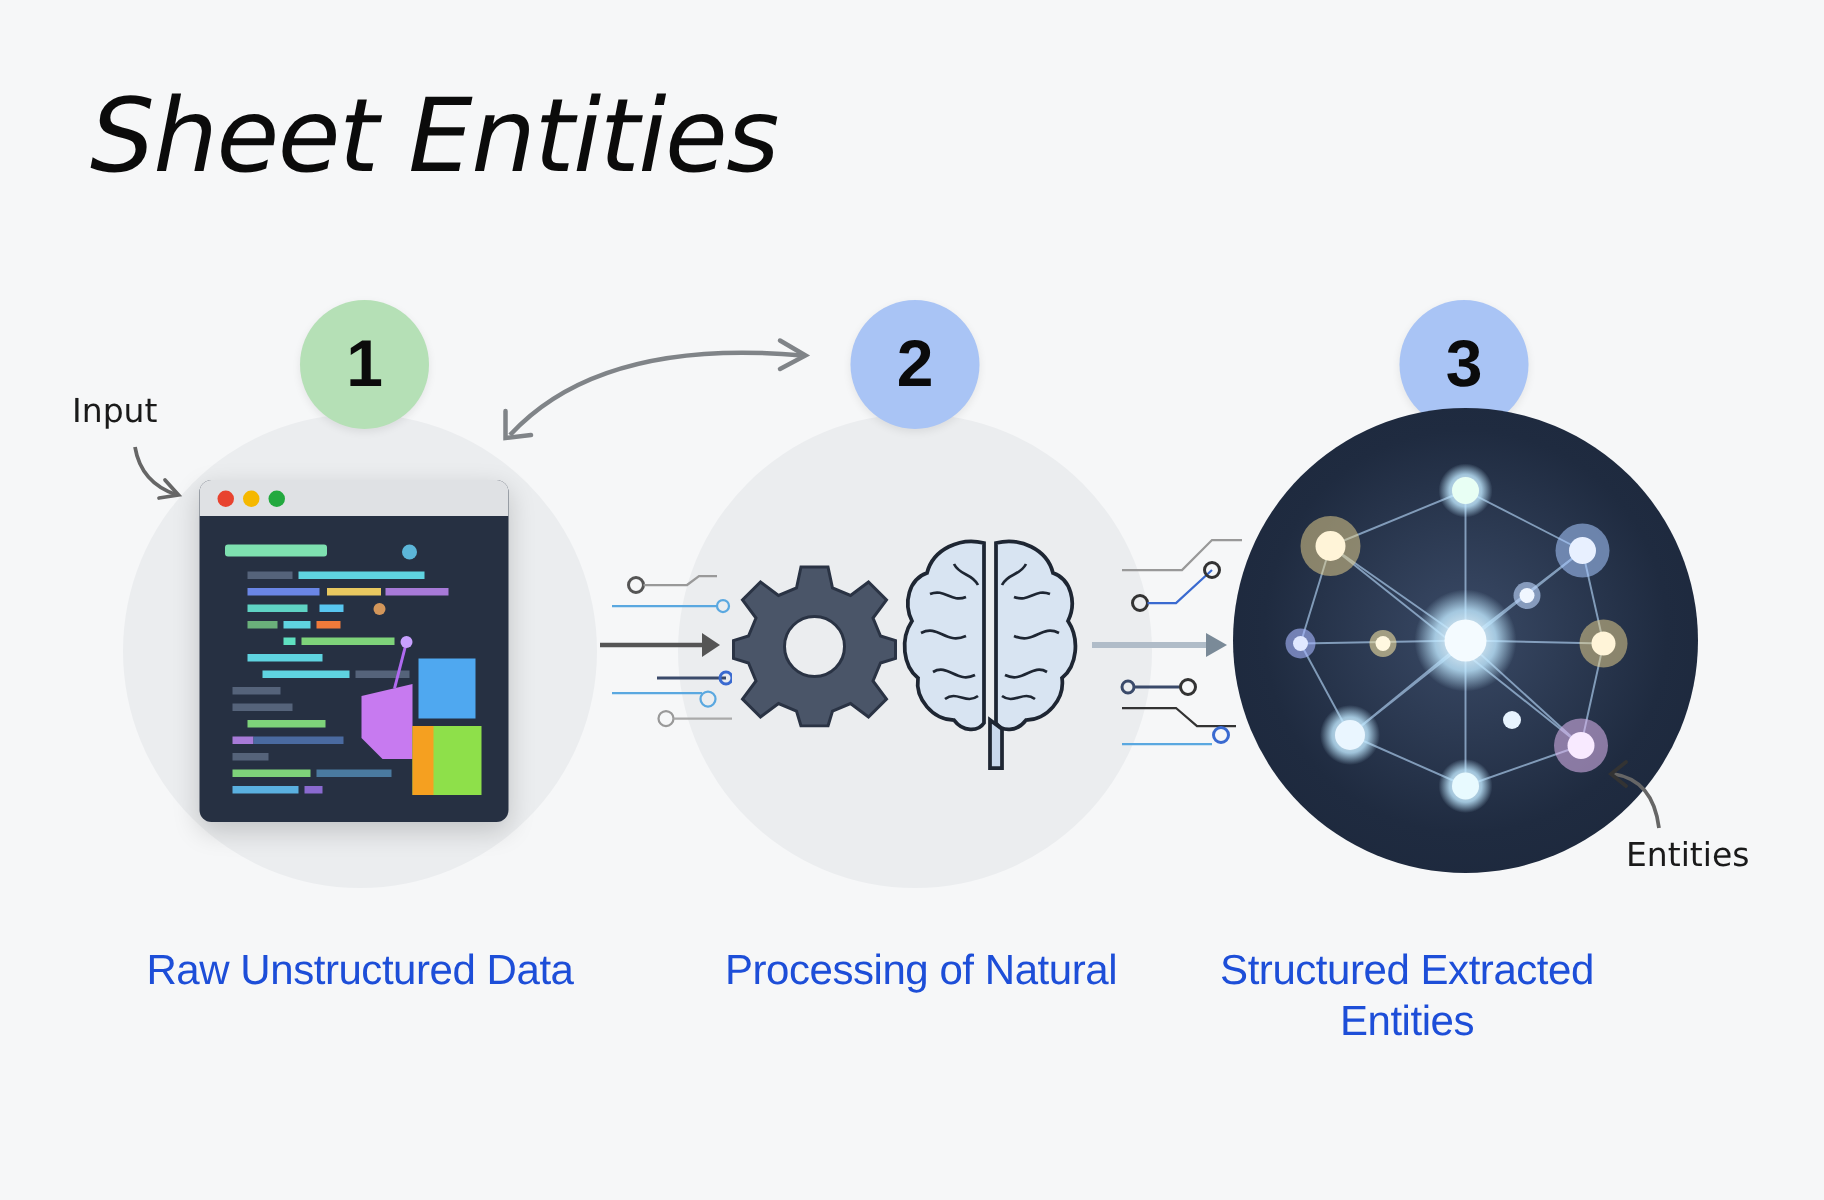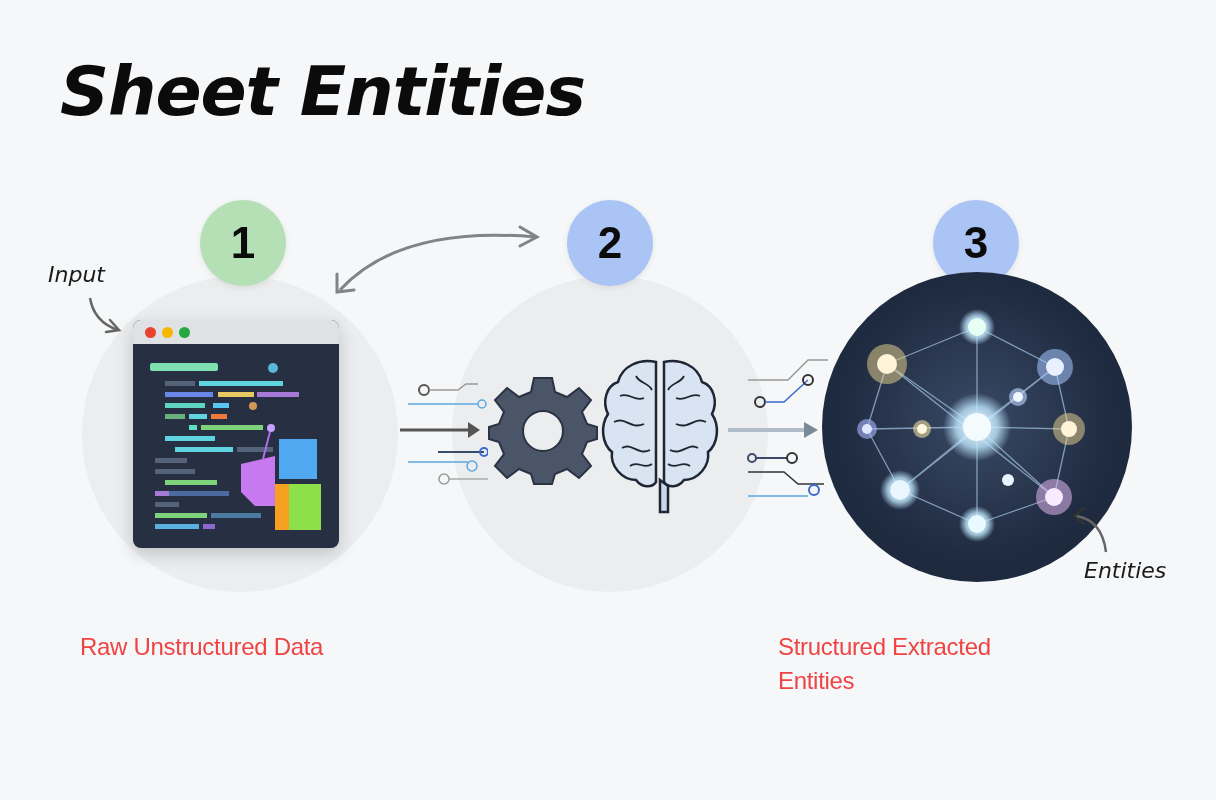--- a/index.html
+++ b/index.html
@@ -1,22 +1,22 @@
 <!DOCTYPE html>
 <html><head>
 <meta charset="utf-8">
 <style>
   html, body { margin:0; padding:0; }
   body { width:1216px; height:800px; background:#f6f7f8; position:relative; overflow:hidden; font-family:"DejaVu Sans", sans-serif; }
   .abs { position:absolute; }
-  .title { left:60px; top:52px; font-size:68px; font-weight:bold; font-style:italic; color:#0b0b0b; letter-spacing:-1px; font-family:"DejaVu Sans", sans-serif; }
+  .title { left:60px; top:52px; font-size:68px; font-weight:normal; font-style:italic; color:#0b0b0b; letter-spacing:-1px; font-family:"DejaVu Sans", sans-serif; }
   .step-bg { border-radius:50%; background:#ebedef; }
   .badge { width:86px; height:86px; border-radius:50%; display:flex; align-items:center; justify-content:center; font-size:44px; font-weight:bold; color:#0b0b0b; font-family:"Liberation Sans", sans-serif; box-shadow:0 2px 6px rgba(0,0,0,0.08); }
-  .caption { font-family:"Liberation Sans", sans-serif; font-size:24px; color:#ef4444; line-height:34px; letter-spacing:-0.3px; }
-  .hand { font-family:"DejaVu Sans", sans-serif; font-style:italic; font-size:22px; color:#1a1a1a; }
+  .caption { font-family:"Liberation Sans", sans-serif; font-size:28px; color:#1d4ed8; text-align:center; line-height:34px; letter-spacing:-0.3px; }
+  .hand { font-family:"DejaVu Sans", sans-serif; font-size:22px; color:#1a1a1a; }
   .win { left:133px; top:320px; width:206px; height:228px; border-radius:8px; background:#263042; box-shadow:0 6px 18px rgba(0,0,0,0.18); overflow:hidden; }
   .win-bar { height:24px; background:#dfe1e4; display:flex; align-items:center; padding-left:12px; gap:6px; }
   .dot { width:11px; height:11px; border-radius:50%; }
   .net { left:822px; top:272px; width:310px; height:310px; border-radius:50%; background:radial-gradient(circle at 50% 48%, #3a4a66 0%, #1f2b40 60%, #1b263a 100%); overflow:hidden; }
 </style>
 </head>
 <body>
 
 <div class="abs title">Sheet Entities</div>
 
@@ -206,17 +206,18 @@
 <svg class="abs" style="left:1062px;top:500px;" width="50" height="56" viewBox="0 0 50 56">
   <path d="M44 52 Q 40 20 14 16" fill="none" stroke="#666" stroke-width="2.5"></path>
   <path d="M22 8 L12 16 L22 24" fill="none" stroke="#333" stroke-width="2.5" stroke-linecap="round"></path>
 </svg>
 <div class="abs hand" style="left:1084px;top:558px;">Entities</div>
 
 <div class="abs caption" style="left:80px;top:630px;width:320px;">
   <div>Raw Unstructured Data</div>
 </div>
 <div class="abs caption" style="left:454px;top:630px;width:320px;">
+  <div>Processing of Natural</div>
 </div>
 <div class="abs caption" style="left:778px;top:630px;width:320px;">
   <div>Structured Extracted</div>
   <div>Entities</div>
 </div>
 
 </body></html>

